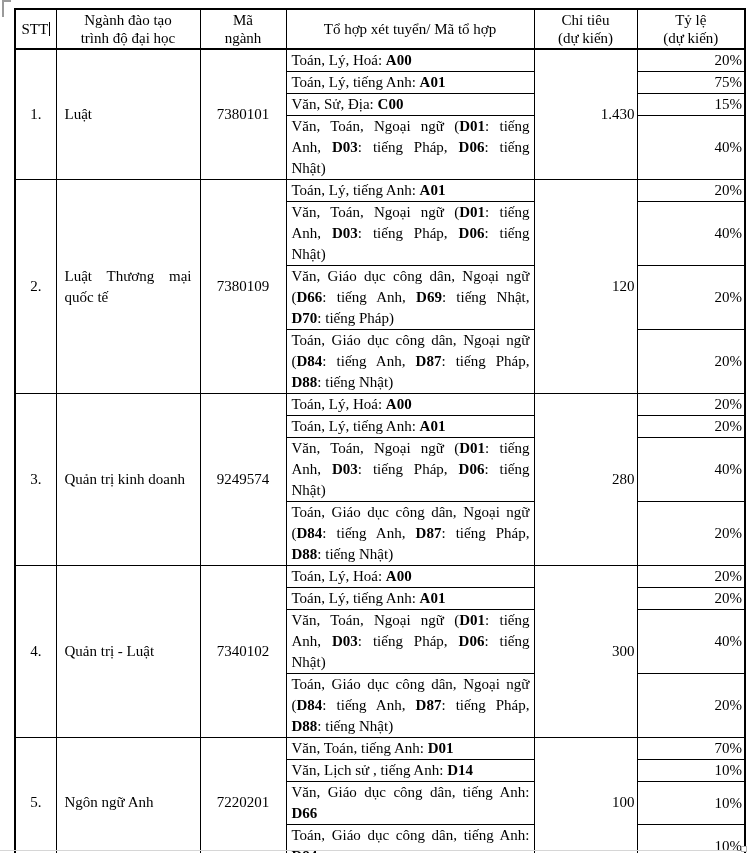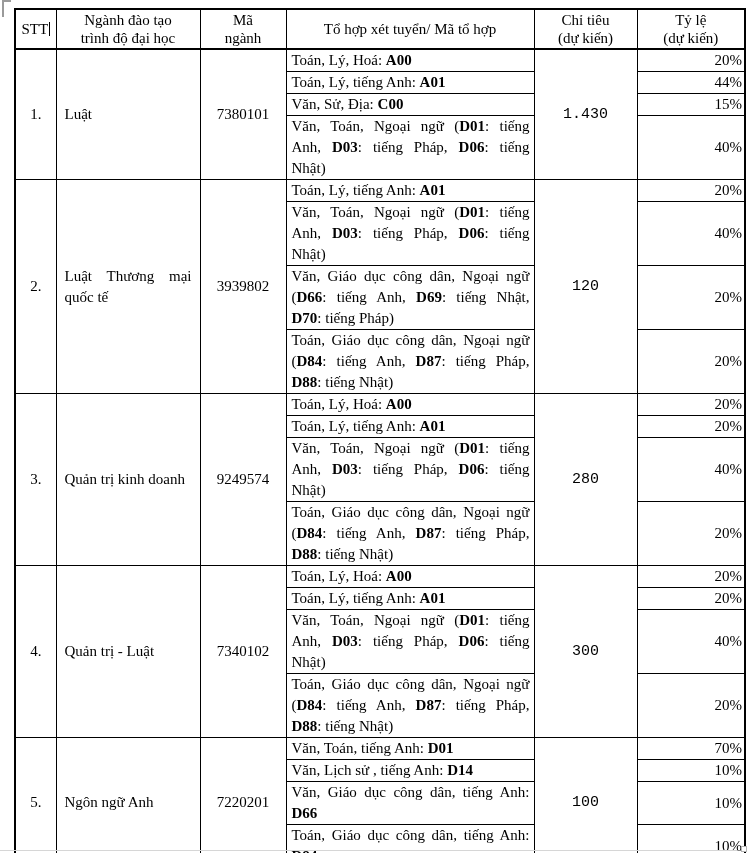--- a/index.html
+++ b/index.html
@@ -55,21 +55,21 @@
   .cursor {
     display: inline-block; width: 1px; height: 14px;
     background: #000; margin-left: 1px; vertical-align: -2px;
   }
 
   td { vertical-align: middle; padding: 0 2px; }
   td.c-stt  { text-align: center; }
   td.c-nganh { text-align: justify; padding: 0 8px; }
   td.c-ma   { text-align: center; margin-left: 19px; }
   td.c-combo { text-align: justify; padding: 0 4px 0 5px; }
-  td.c-chitieu { text-align: center; font-family: Liberation Mono, monospace; }
+  td.c-chitieu { text-align: right; }
   td.c-tyle { text-align: right; }
 
   tr.sub-row td.dotted-top { border-top: 1px dotted #3a3a3a; }
   td.solid-top { border-top: 2px solid #000; }
   b { font-weight: bold; }
 </style>
 </head>
 <body>
 
 <div class="page">
@@ -104,34 +104,34 @@
           <tr class="first-sub" style="height: 21px;">
             <td class="c-stt solid-top" rowspan="4">1.</td>
             <td class="c-nganh solid-top" rowspan="4">Luật</td>
             <td class="c-ma solid-top" rowspan="4">7380101</td>
             <td class="c-combo solid-top">Toán, Lý, Hoá: <b>A00</b></td>
             <td class="c-chitieu solid-top" rowspan="4">1.430</td>
             <td class="c-tyle solid-top">20%</td>
           </tr>
           <tr class="sub-row" style="height: 21px;">
             <td class="c-combo dotted-top">Toán, Lý, tiếng Anh: <b>A01</b></td>
-            <td class="c-tyle dotted-top">44%</td>
+            <td class="c-tyle dotted-top">75%</td>
           </tr>
           <tr class="sub-row" style="height: 21px;">
             <td class="c-combo dotted-top">Văn, Sử, Địa: <b>C00</b></td>
             <td class="c-tyle dotted-top">15%</td>
           </tr>
           <tr class="sub-row" style="height: 63px;">
             <td class="c-combo dotted-top">Văn, Toán, Ngoại ngữ (<b>D01</b>: tiếng Anh, <b>D03</b>: tiếng Pháp, <b>D06</b>: tiếng Nhật)</td>
             <td class="c-tyle dotted-top">40%</td>
           </tr>
           <tr class="first-sub" style="height: 21px;">
             <td class="c-stt solid-top" rowspan="4">2.</td>
             <td class="c-nganh solid-top" rowspan="4">Luật Thương mại quốc tế</td>
-            <td class="c-ma solid-top" rowspan="4">3939802</td>
+            <td class="c-ma solid-top" rowspan="4">7380109</td>
             <td class="c-combo solid-top">Toán, Lý, tiếng Anh: <b>A01</b></td>
             <td class="c-chitieu solid-top" rowspan="4">120</td>
             <td class="c-tyle solid-top">20%</td>
           </tr>
           <tr class="sub-row" style="height: 63px;">
             <td class="c-combo dotted-top">Văn, Toán, Ngoại ngữ (<b>D01</b>: tiếng Anh, <b>D03</b>: tiếng Pháp, <b>D06</b>: tiếng Nhật)</td>
             <td class="c-tyle dotted-top">40%</td>
           </tr>
           <tr class="sub-row" style="height: 63px;">
             <td class="c-combo dotted-top">Văn, Giáo dục công dân, Ngoại ngữ (<b>D66</b>: tiếng Anh, <b>D69</b>: tiếng Nhật, <b>D70</b>: tiếng Pháp)</td>

